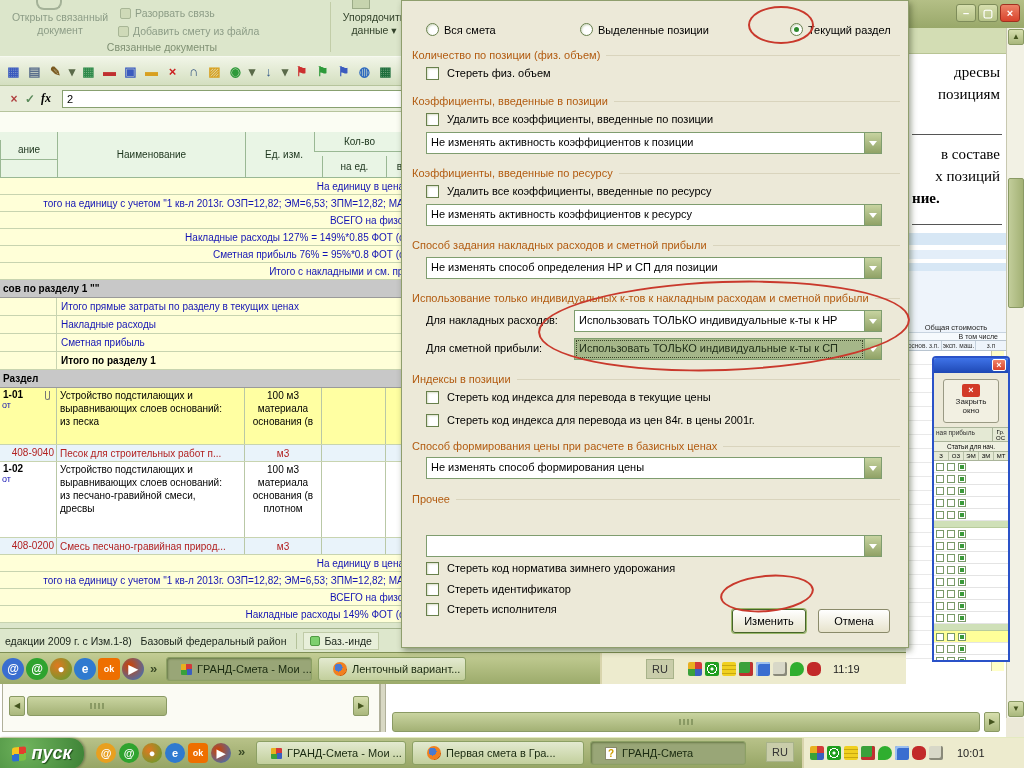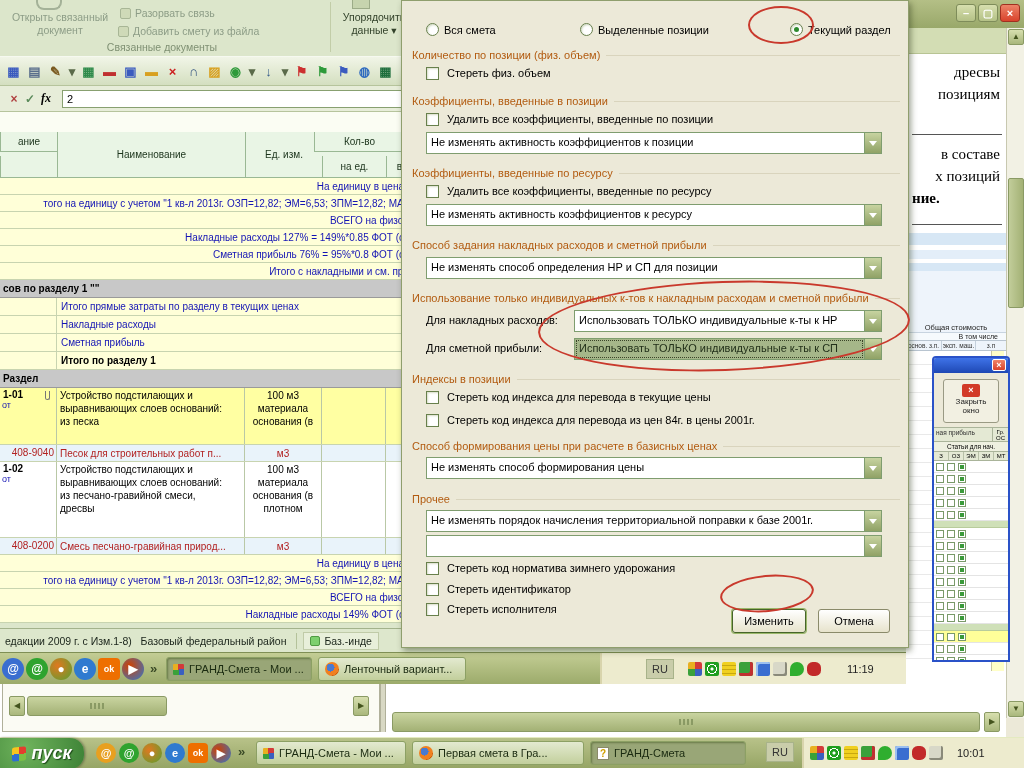--- a/index.html
+++ b/index.html
@@ -50,21 +50,21 @@
 .res .c3{line-height:16px}
 #statusbar{position:absolute;left:0;top:628px;width:908px;height:24px;background:#dde7cc;border-top:1px solid #a3b28b;font-size:10.5px;color:#1a241a;display:flex;align-items:center}
 #statusbar .sl{padding-left:5px;white-space:pre}
 .st-sep{width:1px;height:16px;background:#b4c29a;margin:0 6px 0 10px}
 .st-box{display:flex;align-items:center;gap:4px;background:#e8efda;border:1px solid #c0cba8;height:18px;padding:0 6px}
 .gsq{width:10px;height:10px;background:#7dd06d;border:1px solid #4f9a42;border-radius:2px}
 
 #etb{position:absolute;left:0;top:652px;width:908px;height:32px;background:linear-gradient(#c3cd94,#9cab6b);border-top:1px solid #7f8f55}
 .qli{position:absolute;top:5px;width:22px;height:22px;border-radius:50%;color:#fff;font-weight:bold;font-size:12px;line-height:22px;text-align:center}
 .more{position:absolute;color:#3a4a26;font-weight:bold;font-size:13px;top:8px}
-.tbtn{position:absolute;top:4px;height:24px;border-radius:3px;border:1px solid #8ca064;background:linear-gradient(#e3ead0,#c2cf9c);display:flex;align-items:center;padding:0 6px;gap:5px;font-size:11px;color:#1a2a10;white-space:nowrap;overflow:hidden}
+.tbtn{position:absolute;top:4px;height:24px;border-radius:3px;border:1px solid #8ca064;background:linear-gradient(#e3ead0,#c2cf9c);display:flex;align-items:center;padding:0 14px;gap:5px;font-size:11px;color:#1a2a10;white-space:nowrap;overflow:hidden}
 .tbtn.pressed{background:#99a677;box-shadow:inset 1px 1px 2px #6a7a48}
 .grid-ico{width:11px;height:11px;border-radius:1px;background:conic-gradient(#d33a3a 0 25%,#3a5fc0 0 50%,#3aa13a 0 75%,#e8b020 0);flex:none}
 .ff-ico{width:14px;height:14px;border-radius:50%;background:radial-gradient(circle at 40% 40%,#4a7ad0 0 4px,#f08020 4px 8px,#d05800 8px);flex:none}
 .help-ico{width:12px;height:13px;background:#fff;border:1px solid #8a8a6a;color:#d0a000;font-size:10px;line-height:12px;text-align:center;font-weight:bold;flex:none}
 .tray{position:absolute;top:0;height:100%;background:#edebce;border-left:2px solid #d8d4ac;display:flex;align-items:center}
 .ru{background:#c9cdaa;border:1px solid #a8b38a;color:#333;width:28px;height:20px;text-align:center;line-height:18px;font-size:11px}
 .tri{width:14px;height:14px;border-radius:2px;flex:none;position:relative}
 .clock{font-size:11px;color:#222;padding:0 4px}
 
 #titlestrip{position:absolute;left:906px;top:0;width:118px;height:28px;background:linear-gradient(#b4bf86,#99a86a);z-index:2}
@@ -191,21 +191,21 @@
     <div id="fxbar">
       <span class="fxi" style="color:#b04040;margin-left:6px">×</span>
       <span class="fxi" style="color:#5a8a5a">✓</span>
       <span class="fxi" style="font-style:italic;font-family:'Liberation Serif',serif">fx</span>
       <div id="fxinput">2</div>
     </div>
 
     <div id="blankstrip"></div>
 
     <div id="thead">
-      <div class="hc" style="left:0;top:0;width:57px;height:20px">ание</div>
+      <div class="hc" style="left:0;top:8px;width:57px;height:20px">ание</div>
       <div class="hc" style="left:57px;top:0;width:188px;height:46px">Наименование</div>
       <div class="hc" style="left:245px;top:0;width:77px;height:46px">Ед. изм.</div>
       <div class="hc" style="left:314px;top:0;width:90px;height:20px;border-right:none">Кол-во</div>
       <div class="hc" style="left:322px;top:24px;width:64px;height:22px">на ед.</div>
       <div class="hc" style="left:386px;top:24px;width:26px;height:22px;border-right:none">в</div>
       <div class="hc" style="left:0;top:24px;width:57px;height:22px"></div>
     </div>
 
     <div id="rows">
       <div class="trow sumr" style="height:17px">
@@ -335,21 +335,21 @@
       <div class="tray" style="left:600px;width:308px">
         <span class="ru" style="margin-left:44px">RU</span>
         <span class="tri" style="margin-left:14px;background:conic-gradient(#d33a3a 0 25%,#3a5fc0 0 50%,#3aa13a 0 75%,#e8b020 0)"></span>
         <span class="tri" style="margin-left:3px;background:radial-gradient(circle,#fff 1px,#1f9e1f 2px 4px,#fff 4px 5px,#1f9e1f 5px)"></span>
         <span class="tri" style="margin-left:3px;background:repeating-linear-gradient(#f0d020 0 3px,#c8a810 3px 4px)"></span>
         <span class="tri" style="margin-left:3px;background:#3aa13a;box-shadow:inset -3px -3px 0 #c03030"></span>
         <span class="tri" style="margin-left:3px;background:#3a6ed0;box-shadow:inset 2px 2px 0 #9cc0f0"></span>
         <span class="tri" style="margin-left:3px;background:#d8d8c8;box-shadow:inset -2px -2px 0 #8a8a7a"></span>
         <span class="tri" style="margin-left:3px;background:#2fae2f;border-radius:50% 50% 50% 0"></span>
         <span class="tri" style="margin-left:3px;background:#c22a2a;border-radius:40%"></span>
-        <span class="clock" style="margin-left:22px">11:19</span>
+        <span class="clock" style="margin-left:8px">11:19</span>
       </div>
     </div>
   </div>
 
   <div id="titlestrip">
     <span class="wbtn" style="left:50px">–</span>
     <span class="wbtn" style="left:72px">▢</span>
     <span class="wbtn close" style="left:94px">×</span>
   </div>
 
@@ -652,26 +652,20 @@
       <span class="cfld">Не изменять способ формирования цены</span>
       <span class="cbtn">
           <i></i>
         </span>
     </div>
 
     <div class="cap" style="top:492px">
         <span>Прочее</span>
         <i class="capline"></i>
       </div>
-    <div class="combo" style="top:509px">
-      <span class="cfld">Не изменять порядок начисления территориальной поправки к базе 2001г.</span>
-      <span class="cbtn">
-          <i></i>
-        </span>
-    </div>
     <div class="combo" style="top:534px">
       <span class="cfld"></span>
       <span class="cbtn">
           <i></i>
         </span>
     </div>
     <label class="chk" style="top:561px">
       <span class="cb"></span>
         <span>Стереть код норматива зимнего удорожания</span>
     </label>

